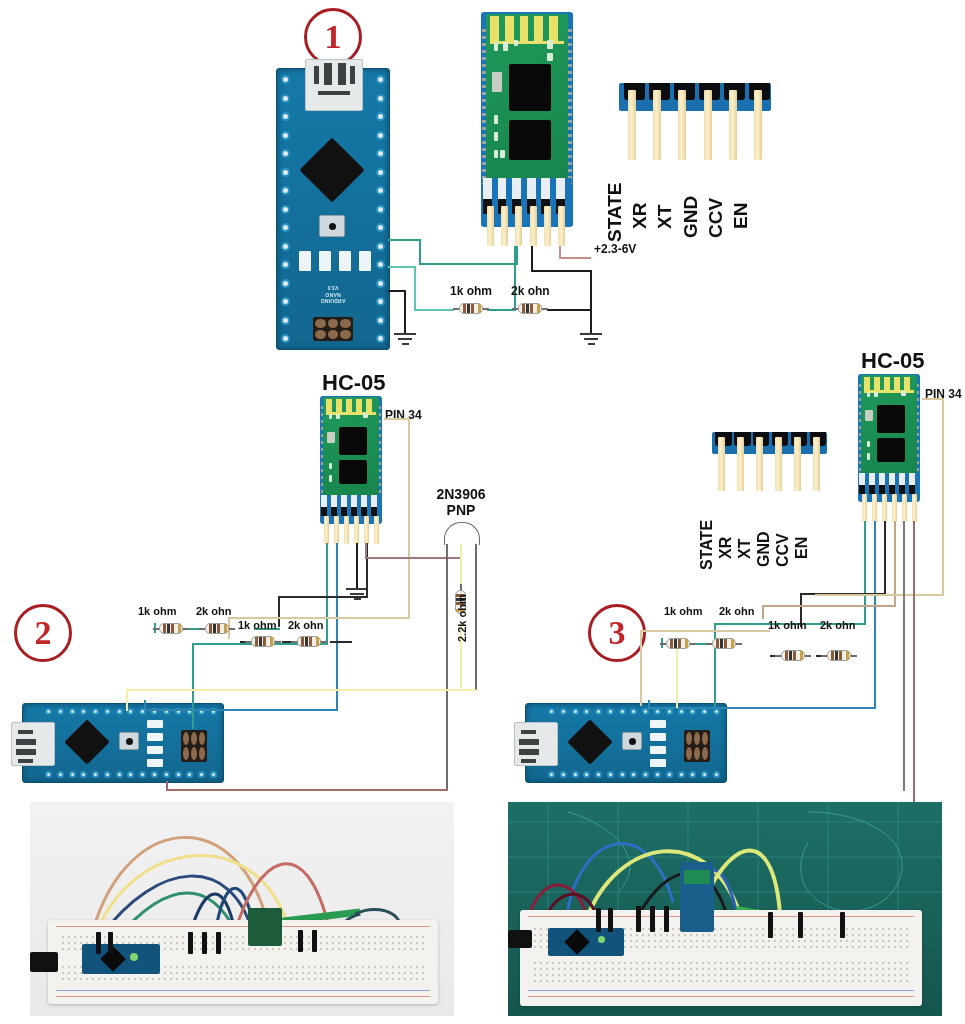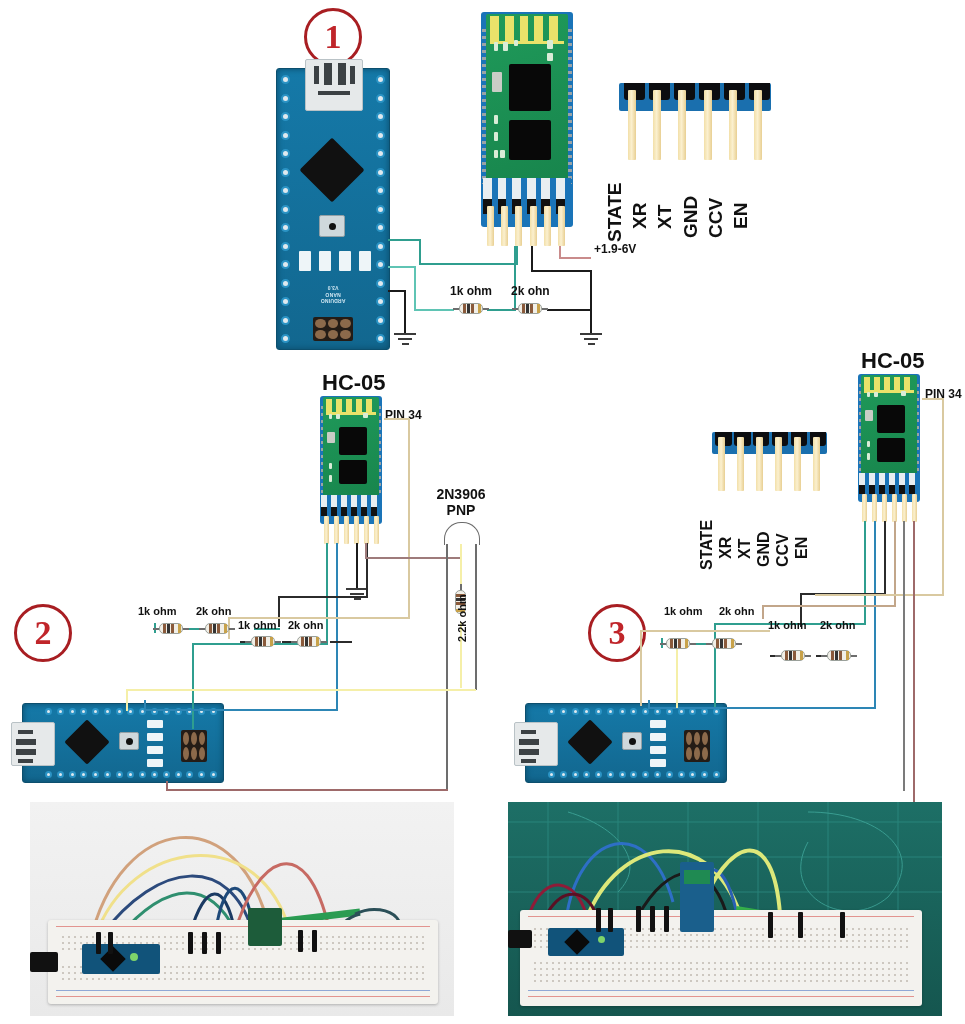--- a/index.html
+++ b/index.html
@@ -278,21 +278,21 @@
     <div class="lead" style="left:-1px"></div>
       <div class="lead" style="right:-1px"></div>
     <div class="body"></div>
       <div class="b1"></div>
       <div class="b2"></div>
       <div class="b3"></div>
       <div class="b4"></div>
   </div>
   <div class="lbl" style="left:511px;top:285px;font-size:12px;">2k ohn</div>
 
-  <div class="lbl" style="left:594px;top:243px;font-size:12px;">+1.9-6V</div>
+  <div class="lbl" style="left:594px;top:243px;font-size:12px;">+2.3-6V</div>
 
   <div class="gnd" style="left:394px;top:333px;">
       <i></i>
       <i></i>
       <i></i>
     </div>
   <div class="gnd" style="left:580px;top:333px;">
       <i></i>
       <i></i>
       <i></i>

